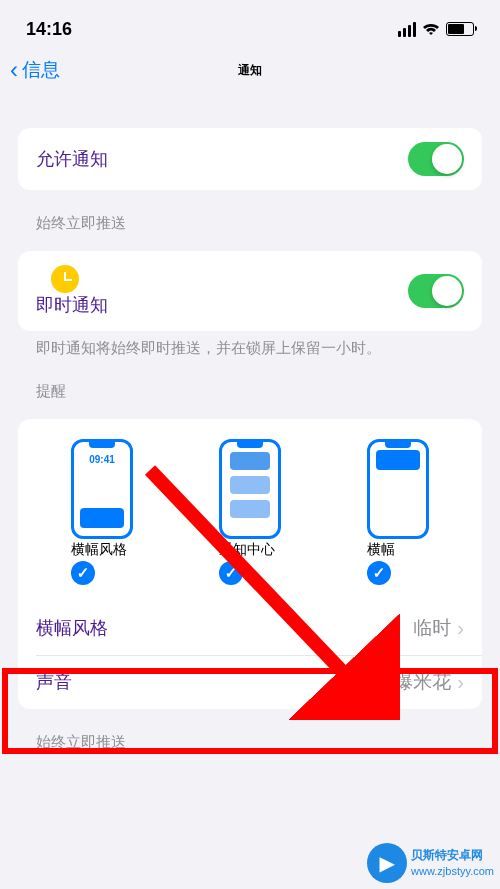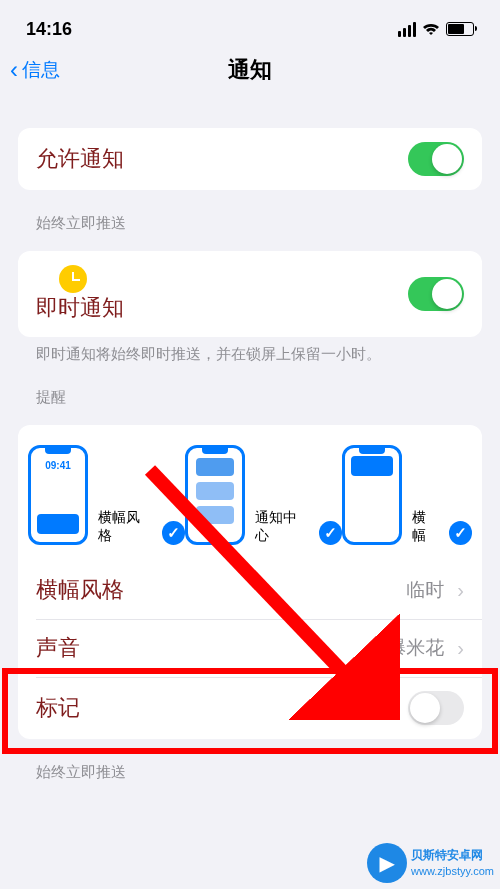--- a/index.html
+++ b/index.html
@@ -31,34 +31,34 @@
 
     .nav-bar {
       display: flex;
       align-items: center;
       height: 44px;
       position: relative;
       padding: 0 10px;
     }
     .back-btn { display:flex; align-items:center; color:#007aff; font-size:19px; gap:4px; }
     .back-chevron { font-size: 24px; font-weight: 400; }
-    .nav-title { position:absolute; left:50%; transform:translateX(-50%); font-size:22px; font-weight:600; }
+    .nav-title { position:absolute; left:50%; transform:translateX(-50%); font-size:12px; font-weight:600; }
 
     .section-group { background:#fff; margin:18px 18px 0; border-radius:12px; overflow:hidden; }
     .section-group.first { margin-top: 36px; }
     .row {
       display:flex; align-items:center; justify-content:space-between;
       padding: 14px 18px; min-height:50px; position:relative;
     }
     .row + .row::before {
       content:""; position:absolute; left:18px; right:0; top:0; height:1px; background:#e5e5ea;
     }
-    .row-label { font-size:22px; color:#7f1d1d;font-family:Liberation Serif, serif; }
+    .row-label { font-size:18px; color:#4c1d95;font-family:Liberation Serif, serif; }
     .row-value { font-size:19px; color:#8e8e93; margin-right:6px; }
-    .row-right { display:flex; align-items:center;gap:7px; }
+    .row-right { display:flex; align-items:center; }
     .chevron { color:#c7c7cc; font-size:20px; }
 
     .toggle { width:56px; height:34px; border-radius:17px; position:relative; }
     .toggle.on { background:#34c759; }
     .toggle.off { background:#e9e9eb; }
     .knob { width:30px; height:30px; background:#fff; border-radius:50%; position:absolute; top:2px; box-shadow:0 2px 4px rgba(0,0,0,0.2); }
     .toggle.on .knob { right:2px; }
     .toggle.off .knob { left:2px; }
 
     .section-header { font-size:15px; color:#8e8e93; margin:24px 36px 2px; }
@@ -68,21 +68,21 @@
       width:28px; height:28px; border-radius:50%; background:#ffcc00;
       display:flex; align-items:center; justify-content:center; margin-right:14px; flex-shrink:0;
     }
     .icon-clock::before { content:""; width:2px; height:9px; background:#fff; position:absolute; transform:translateY(-3px); }
     .icon-clock::after { content:""; width:7px; height:2px; background:#fff; position:absolute; transform:translate(3px,1px); }
     .icon-clock { position:relative; }
 
     .row-left { display:flex; align-items:center;flex-direction:column; }
 
     .alert-options { display:flex; justify-content:space-around; padding:20px 10px 16px; }
-    .alert-item { display:flex; flex-direction:row; align-items:flex-end; gap:10px; }
+    .alert-item { display:flex; flex-direction:column; align-items:flex-start; gap:2px; }
     .phone-mock { width:62px; height:100px; border:3px solid #007aff; border-radius:12px; position:relative; background:#fff; }
     .phone-mock .notch { position:absolute; top:0; left:50%; transform:translateX(-50%); width:26px; height:6px; background:#007aff; border-radius:0 0 4px 4px; }
     .lock-content .time { position:absolute; top:12px; left:0; right:0; text-align:center; font-size:10px; font-weight:600; color:#007aff; }
     .lock-content .notif { position:absolute; bottom:8px; left:6px; right:6px; height:20px; background:#007aff; border-radius:4px; }
     .center-content .n { position:absolute; left:8px; right:8px; height:18px; background:#8fbef6; border-radius:4px; }
     .center-content .n1{top:10px; background:#4f9cef;} .center-content .n2{top:34px;} .center-content .n3{top:58px;}
     .banner-content .b { position:absolute; top:8px; left:6px; right:6px; height:20px; background:#007aff; border-radius:4px; }
     .alert-label { font-size:14px; color:#000; }
     .check { width:24px; height:24px; border-radius:50%; background:#007aff; display:flex; align-items:center; justify-content:center; }
     .check::after { content:"✓"; color:#fff; font-size:15px; font-weight:bold; }
@@ -189,26 +189,20 @@
       <span class="chevron">›</span>
     </div>
   </div>
   <div class="row">
     <span class="row-label">声音</span>
     <div class="row-right">
       <span class="row-value">爆米花</span>
       <span class="chevron">›</span>
     </div>
   </div>
-  <div class="row">
-    <span class="row-label">标记</span>
-    <div class="toggle off">
-        <div class="knob"></div>
-      </div>
-  </div>
 </div>
 
 <div class="section-header">始终立即推送</div>
 
 <svg class="arrow-svg" width="260" height="260">
   <defs>
     <marker id="ah" markerWidth="12" markerHeight="12" refX="2" refY="6" orient="auto">
       <path d="M0,0 L12,6 L0,12 Z" fill="#ff0000"></path>
     </marker>
   </defs>

